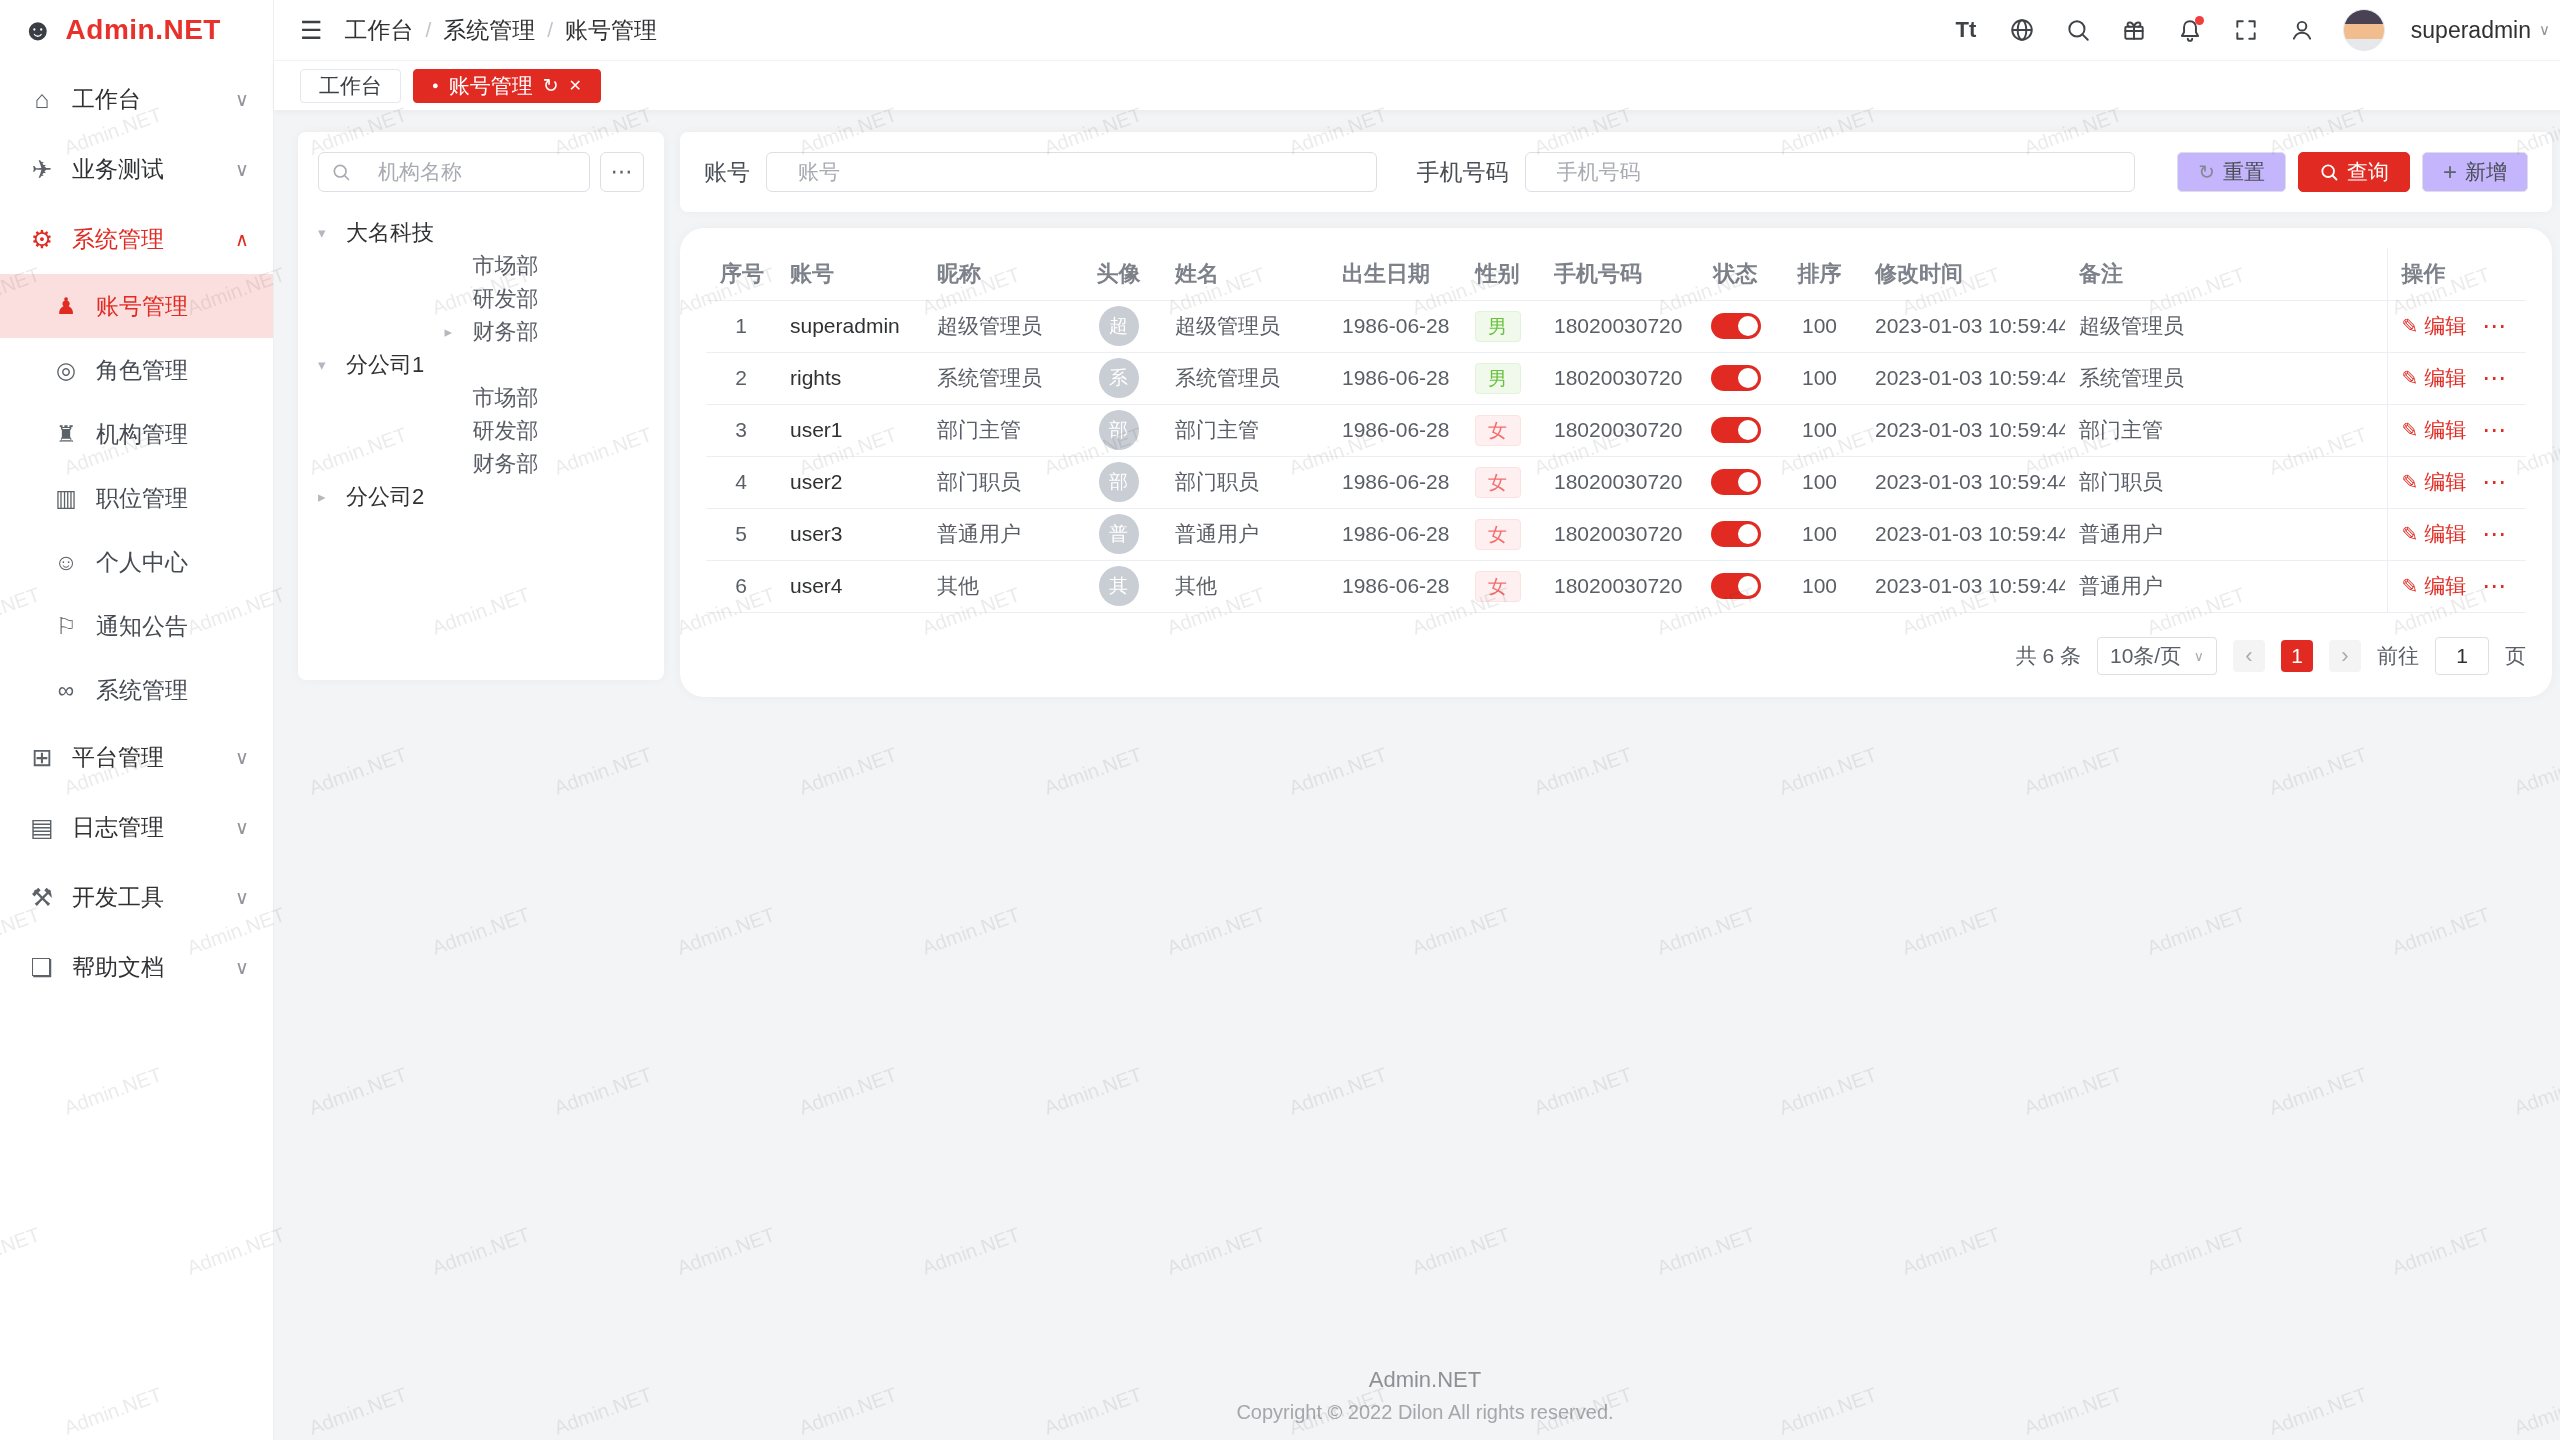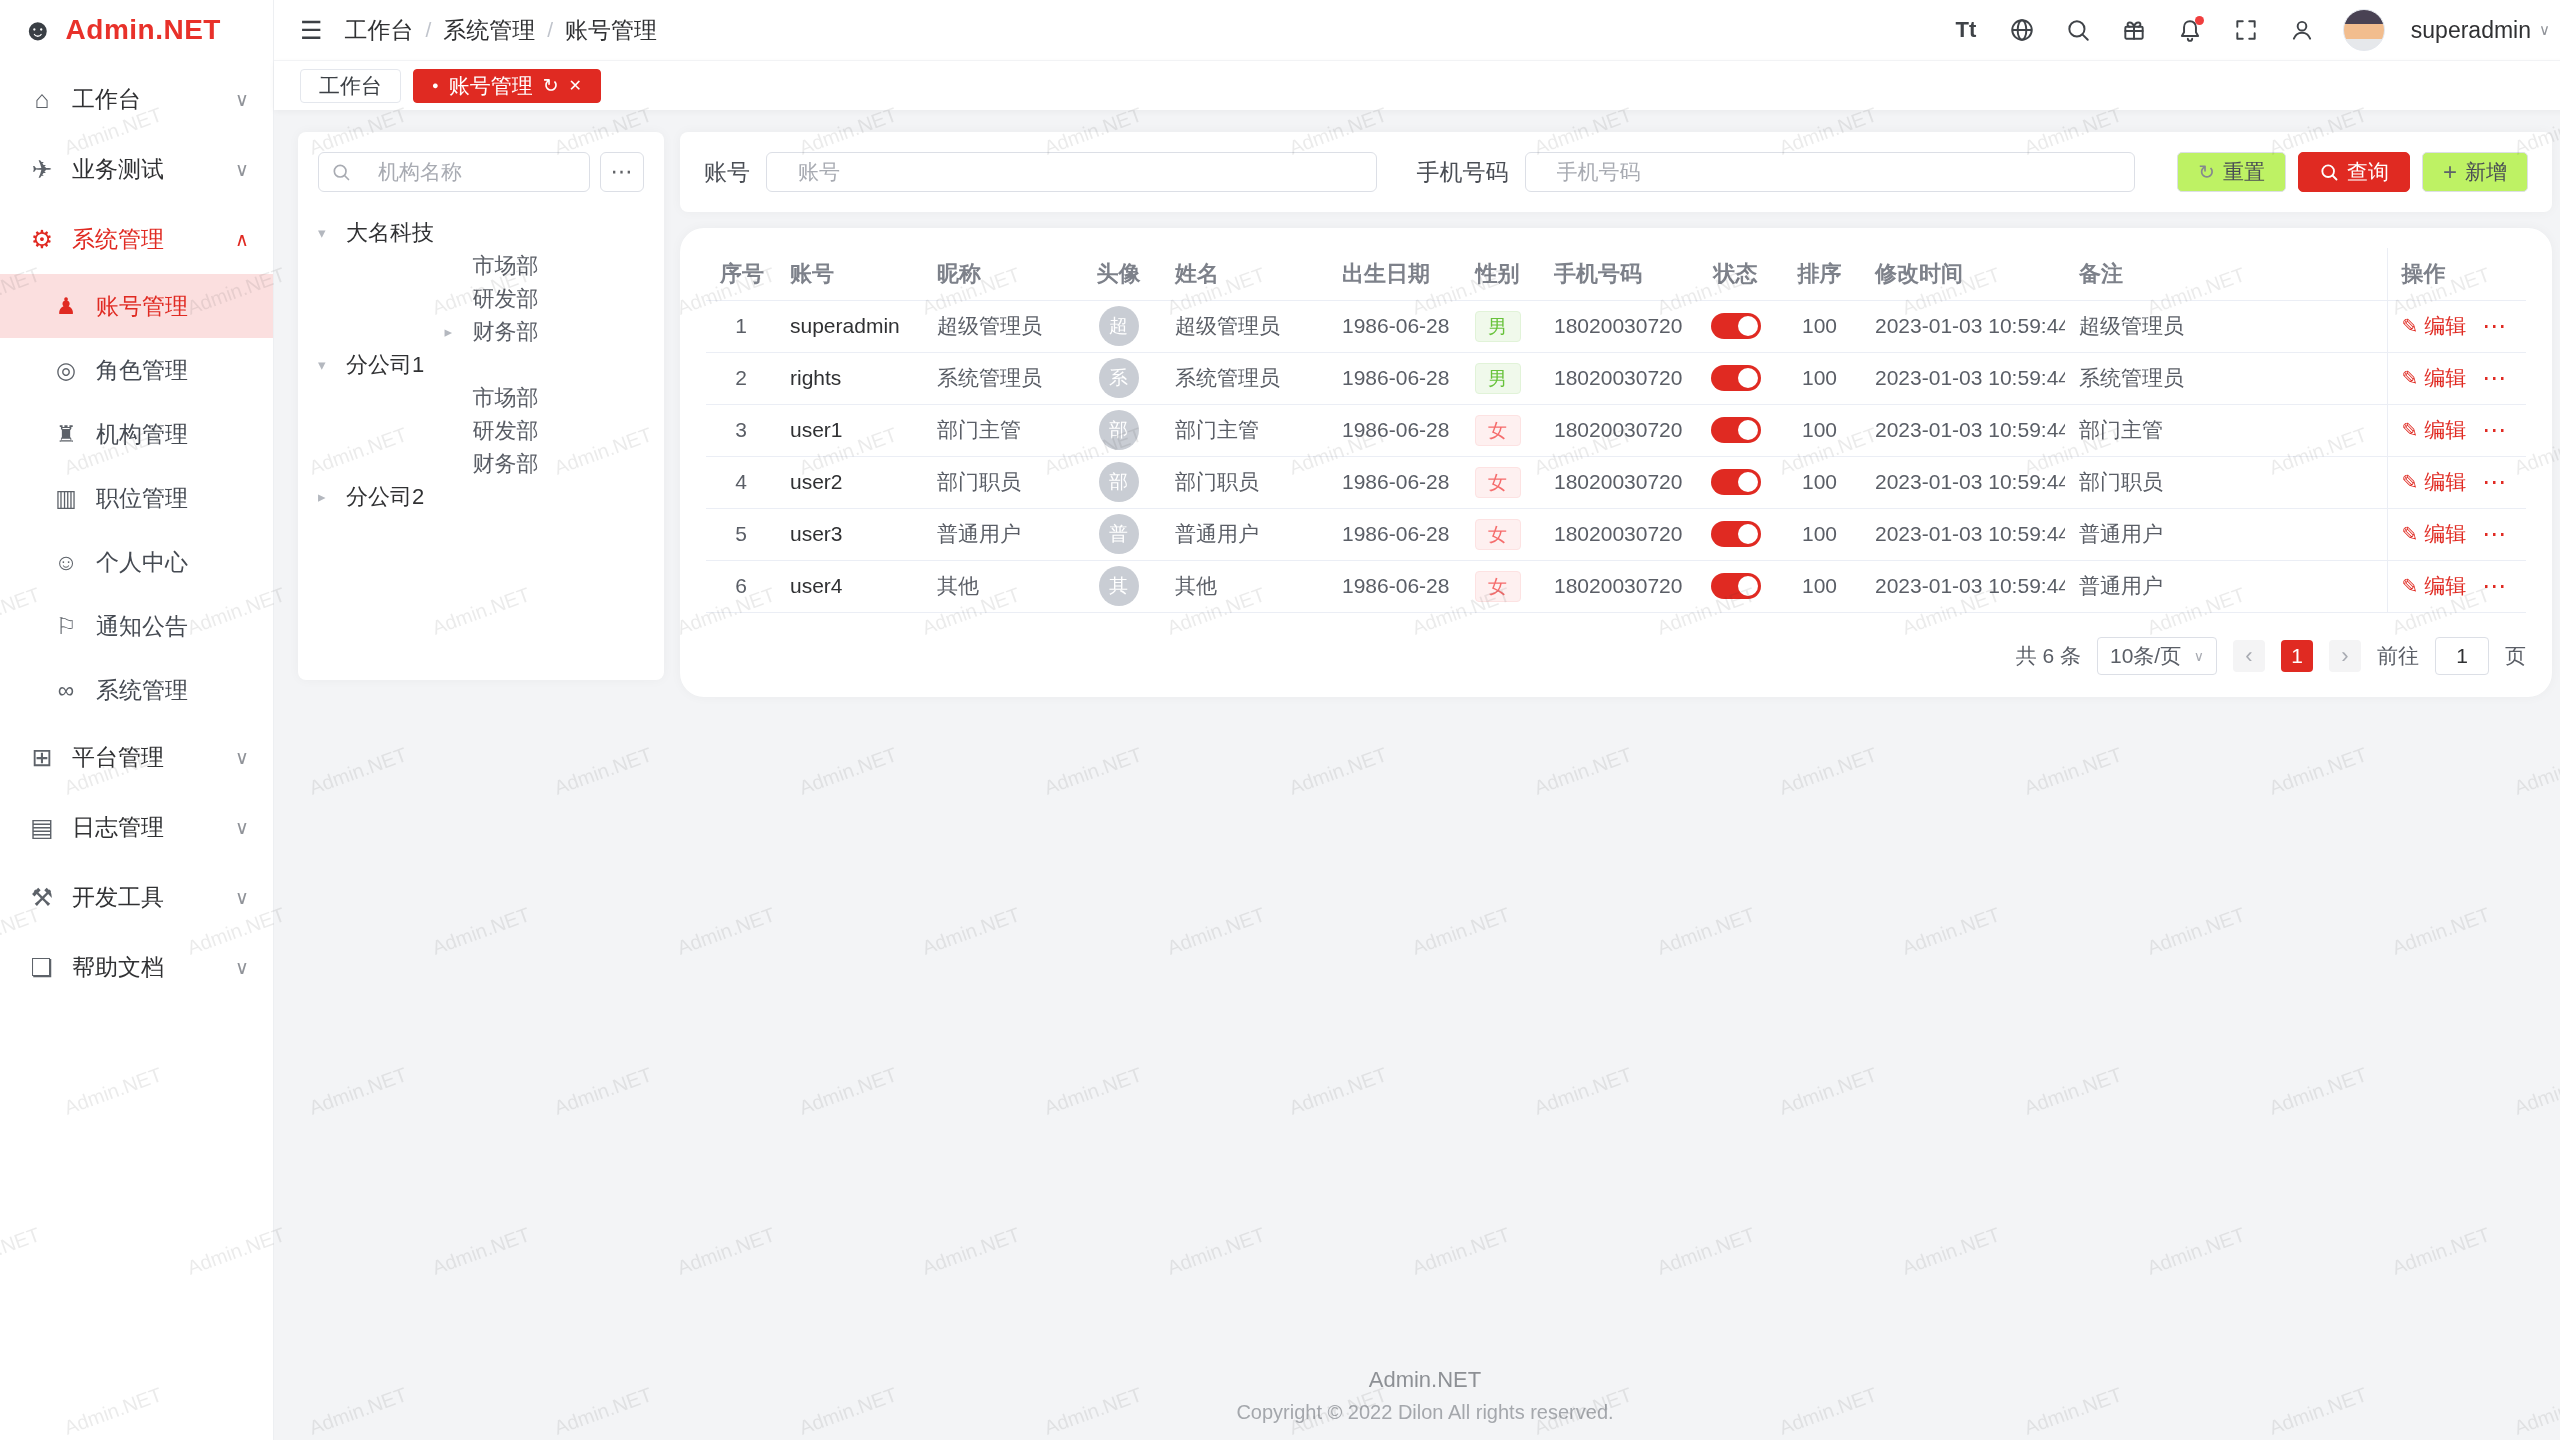--- a/index.html
+++ b/index.html
@@ -64,21 +64,21 @@
   .tree { margin-top:24px; }
   .tree-node { height:33px; display:flex; align-items:center; font-size:22px; color:#303133; cursor:pointer; }
   .tree-node.child { padding-left:21px; color:#5a5e66;justify-content:center; }
   .tree-node .caret { width:28px; font-size:15px; color:#b4b8bf; flex-shrink:0; }
 
   .right-col { flex:1; display:flex; flex-direction:column; gap:16px; min-width:0; }
   .filter-card { padding:20px 24px; display:flex; align-items:center; gap:12px; }
   .f-label { font-size:23px; color:#4a4e55; margin-right:4px; white-space:nowrap; }
   .f-label.ml { margin-left:28px; }
   .f-input { width:208px; }
-  .btn { height:40px; border-radius:5px; border:1px solid #dcdfe6; background:#bef264; display:inline-flex; align-items:center; gap:8px; padding:0 20px; font-size:21px; color:#4a4e55; cursor:pointer; font-family:inherit; }
+  .btn { height:40px; border-radius:5px; border:1px solid #dcdfe6; background:#c4b5fd; display:inline-flex; align-items:center; gap:8px; padding:0 20px; font-size:21px; color:#4a4e55; cursor:pointer; font-family:inherit; }
   .btn-reset { margin-left:30px; }
   .btn-reset::before { content:"↻"; font-size:20px; color:#85888e; }
   .btn-primary { background:#e02a22; border-color:#e02a22; color:#fff; }
   .btn-primary svg { width:20px; height:20px; stroke:#fff; fill:none; stroke-width:2.2; stroke-linecap:round; }
   .btn-add::before { content:"+"; font-size:24px; color:#5d6269; line-height:1; }
 
   .table-card { padding:20px 26px 22px;border-radius:24px; }
   table { width:100%; border-collapse:collapse; table-layout:fixed; }
   th, td { border-bottom:1px solid #ebeef5; height:52px; padding:0 14px; text-align:left; font-size:21px; color:#5a5e66; overflow:hidden; white-space:nowrap; }
   th { color:#7d818a; font-weight:bold; font-size:22px; }

